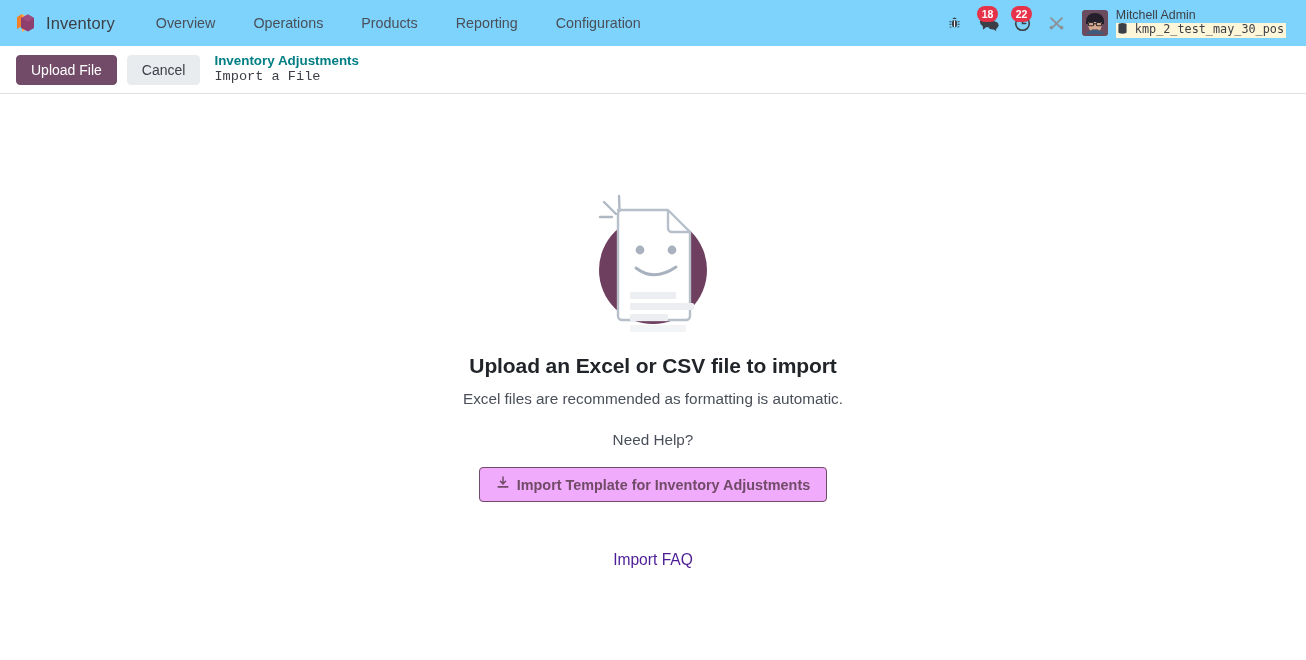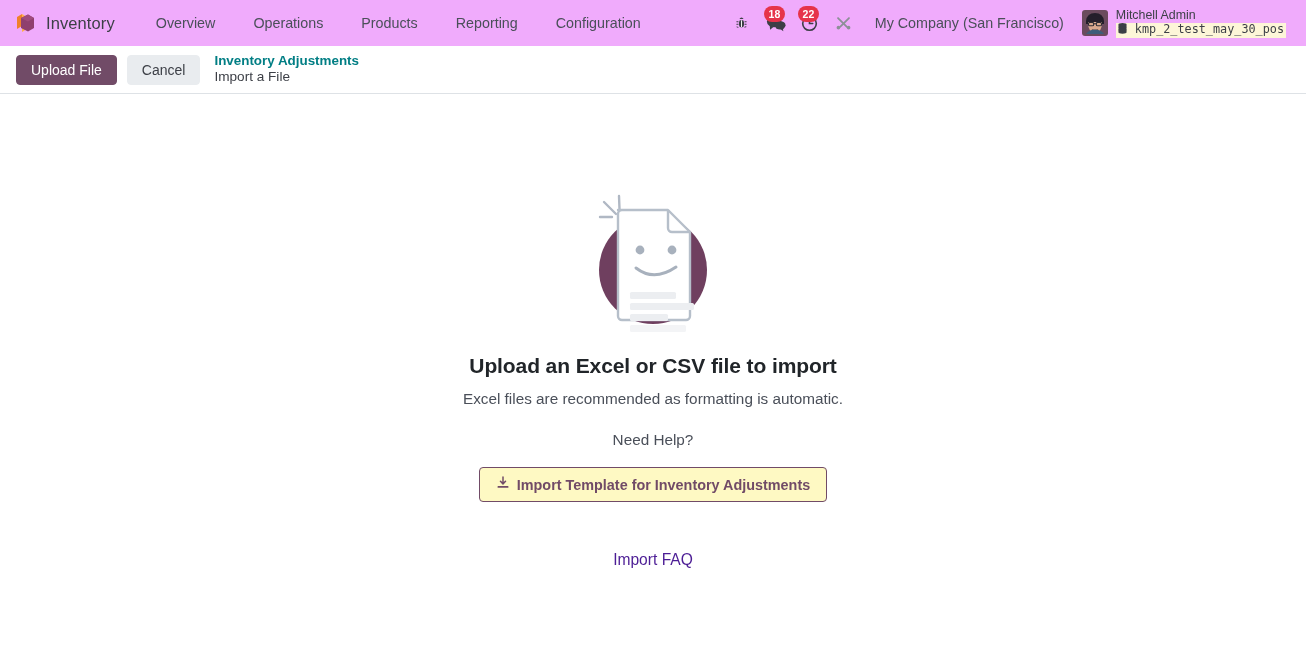--- a/index.html
+++ b/index.html
@@ -11,21 +11,21 @@
     color: #374151;
     overflow: hidden;
   }
 
   
   .navbar {
     height: 46px;
     width: 100%;
     display: flex;
     align-items: center;
-    background: #f0abfc;
+    background: #7dd3fc;
     padding: 0 12px 0 14px;
     position: relative;
   }
   .brand-block { display: flex; align-items: center; gap: 10px; }
   .odoo-logo { width: 22px; height: 24px; display: block; }
   .brand-name {
     font-size: 16.5px;
     color: #3c3f46;
     letter-spacing: .1px;
   }
@@ -148,20 +148,21 @@
   }
   .crumb-parent {
     font-size: 13.4px;
     color: #017e84;
     font-weight: 700;
     cursor: pointer;
   }
   .crumb-current {
     font-size: 13.6px;
     color: #3c3f46;
+    font-family: Liberation Mono, monospace;
   }
 
   
   .content {
     height: calc(660px - 46px - 49px);
     display: flex;
     flex-direction: column;
     align-items: center;
     padding-top: 92px;
     background: #ffffff;
@@ -183,21 +184,21 @@
     font-size: 15.3px;
     color: #4a4f59;
     margin-top: 23px;
   }
   .template-btn {
     margin-top: 18px;
     display: inline-flex;
     align-items: center;
     gap: 7px;
     border: 1px solid #714b67;
-    background: #fef9c3;
+    background: #f0abfc;
     color: #714b67;
     border-radius: 4px;
     padding: 8px 16px;
     font-size: 14.4px;
     font-weight: 600;
     cursor: pointer;
   }
   .faq-link {
     margin-top: 49px;
     font-size: 15.6px;
@@ -267,21 +268,20 @@
 
     <div class="sys-icon">
       <svg width="17" height="17" viewBox="0 0 18 18" fill="none" stroke="#8c9097" stroke-width="1.9" stroke-linecap="round">
         <path d="M3.2 3.2 L12.6 12.6"></path>
         <path d="M14.8 3.2 L5.4 12.6"></path>
         <circle cx="14.4" cy="13.4" r="1.9" fill="#8c9097" stroke="none"></circle>
         <circle cx="3.6" cy="13.4" r="1.9" fill="#8c9097" stroke="none"></circle>
       </svg>
     </div>
 
-    <div class="company-name">My Company (San Francisco)</div>
 
     <div class="user-block">
       <span>
         <svg class="avatar" viewBox="0 0 26 26">
           <rect width="26" height="26" fill="#6b4b5e"></rect>
           <path d="M4 11 Q5 3 13 3 Q21 3 22 11 L22 14 L4 14 Z" fill="#241f2b"></path>
           <path d="M6 12 Q6 22 13 24 Q20 22 20 12 Z" fill="#d9a98e"></path>
           <path d="M5.5 11.5 Q8 5.5 13 5.5 Q18 5.5 20.5 11.5 L20.5 9 Q18 4 13 4 Q8 4 5.5 9 Z" fill="#241f2b"></path>
           <rect x="6.5" y="12.4" width="5.2" height="3.4" rx="1.4" fill="none" stroke="#2b2b33" stroke-width="1.1"></rect>
           <rect x="14.3" y="12.4" width="5.2" height="3.4" rx="1.4" fill="none" stroke="#2b2b33" stroke-width="1.1"></rect>

